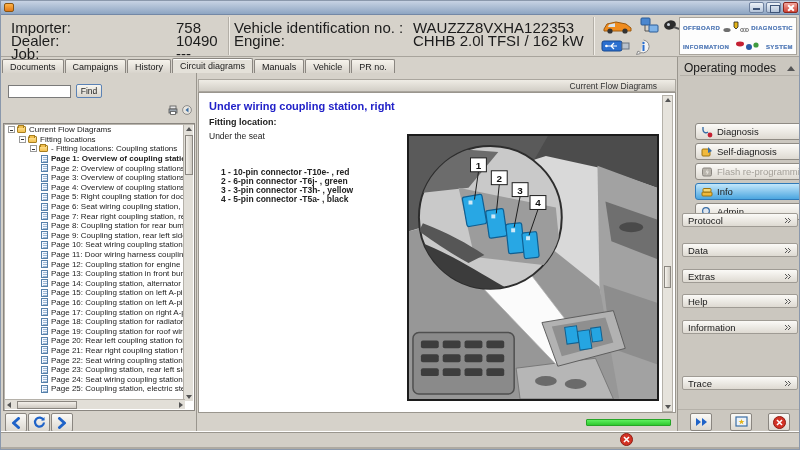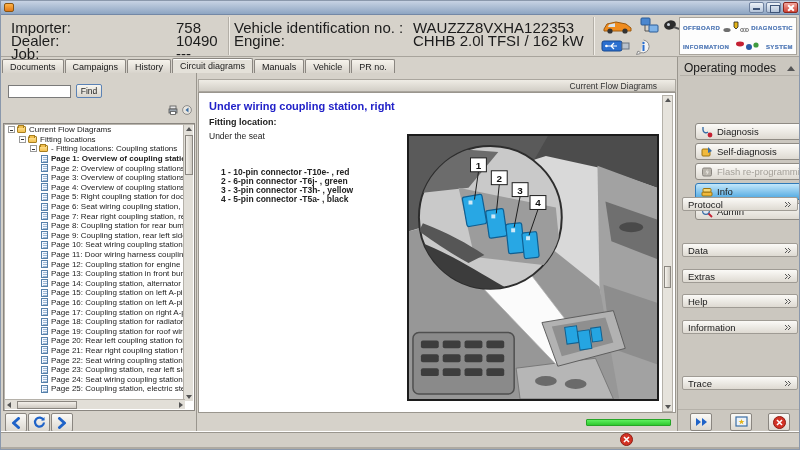--- a/index.html
+++ b/index.html
@@ -554,21 +554,21 @@
           <span class="mode-icon">
             <svg width="12" height="12" viewBox="0 0 12 12">
               <circle cx="5" cy="5" r="3.4" fill="#dfe6ef" stroke="#3a6ea5" stroke-width="1.2"></circle>
               <path d="M7.5,7.5 L11,11" stroke="#c42032" stroke-width="1.8"></path>
             </svg>
           </span>
           <span class="mode-label">Admin</span>
         </div>
       </div>
     <div id="sections">
-        <div class="section-bar" style="top: 140px;">
+        <div class="section-bar" style="top: 156px;">
           <span class="section-label">Protocol</span>
           <span class="section-chevron"><svg width="8" height="7" viewBox="0 0 8 7">
               <path d="M1,1 L3.5,3.5 L1,6 M4,1 L6.5,3.5 L4,6" stroke="#555" stroke-width="1" fill="none"></path>
             </svg></span>
         </div>
         <div class="section-bar" style="top: 186px;">
           <span class="section-label">Data</span>
           <span class="section-chevron"><svg width="8" height="7" viewBox="0 0 8 7">
               <path d="M1,1 L3.5,3.5 L1,6 M4,1 L6.5,3.5 L4,6" stroke="#555" stroke-width="1" fill="none"></path>
             </svg></span>

